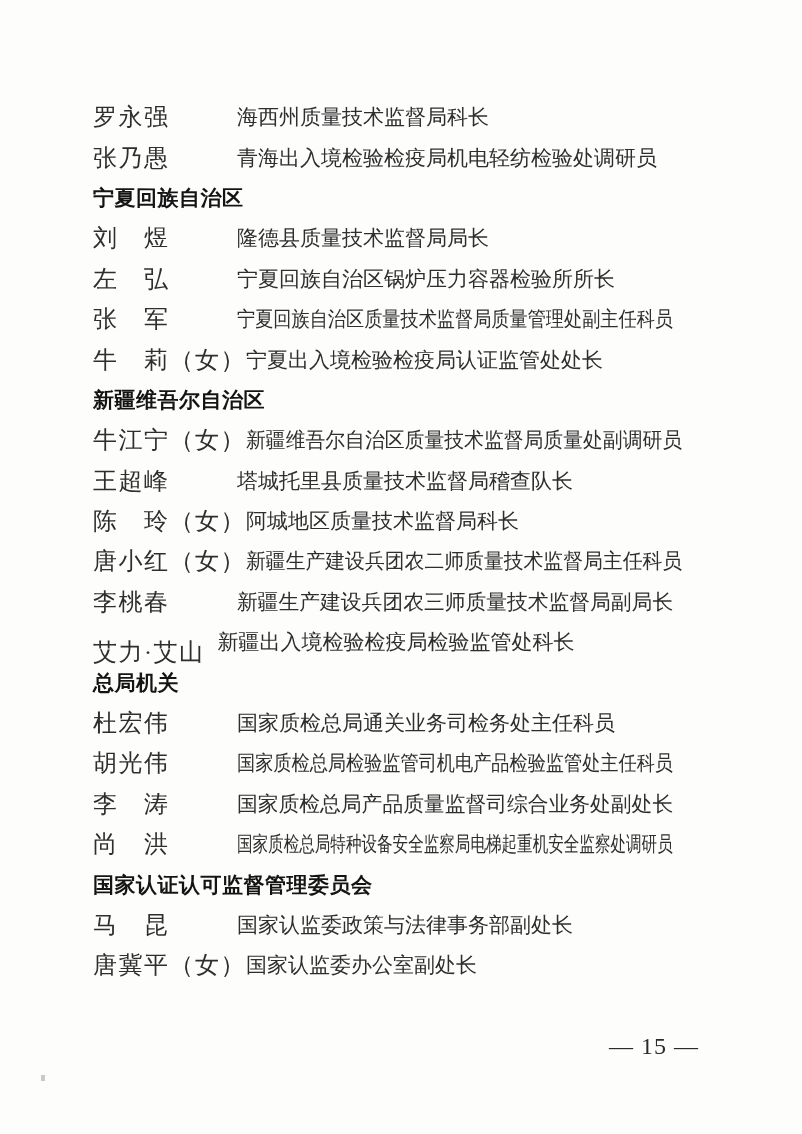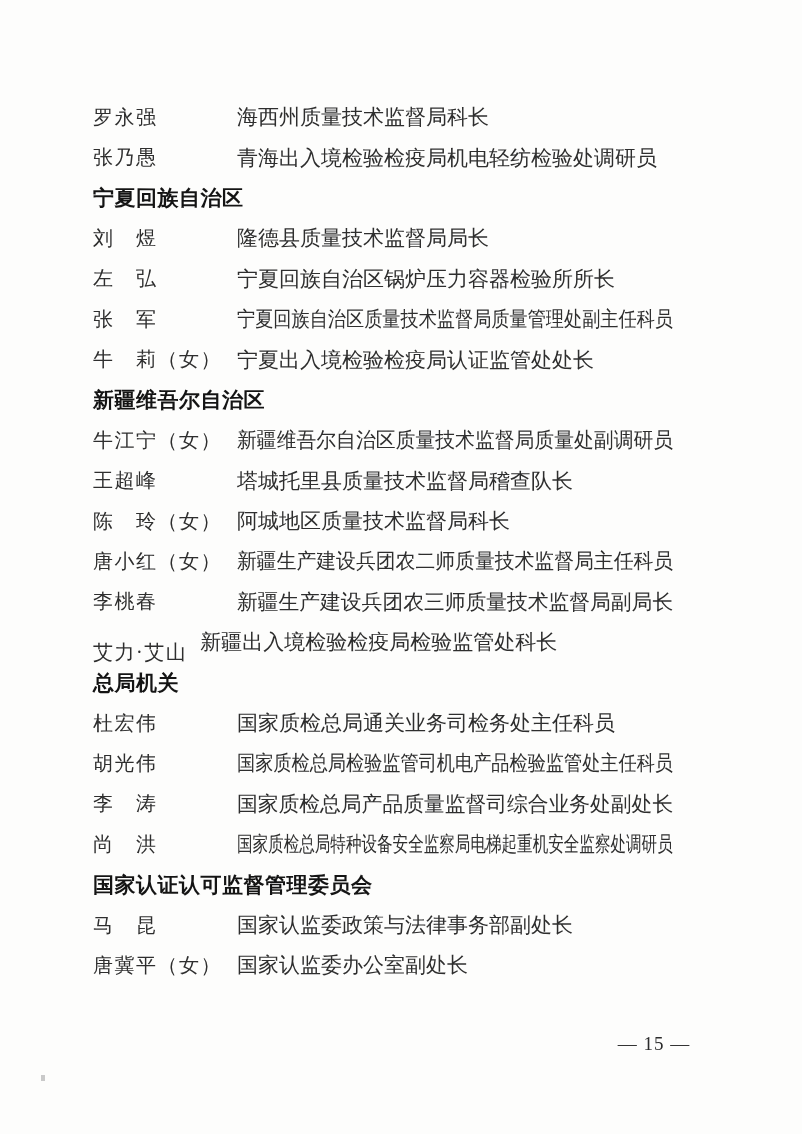--- a/index.html
+++ b/index.html
@@ -22,21 +22,21 @@
     top: 97px;
     width: 580px;
   }
   .row {
     display: flex;
     align-items: center;
     height: 40.4px;
   }
   .name {
     min-width: 144px;
-    font-size: 20px;
+    font-size: 24px;
     letter-spacing: 1.5px;
     white-space: pre;
     color: #2e2e2e;
   }
   .row.wide-name .name {
     min-width: 0;
     padding-right: 13px;
     margin-top: 20px;
   }
   .title-box {
@@ -60,21 +60,21 @@
     font-size: 21px;
     letter-spacing: 0.5px;
     color: #141414;
   }
   .page-number {
     position: absolute;
     left: 606px;
     top: 1033px;
     width: 96px;
     text-align: center;
-    font-size: 19px;
+    font-size: 24px;
     letter-spacing: 1px;
     color: #2b2b2b;
     font-family: "Liberation Serif", serif;
   }
   .speck {
     position: absolute;
     left: 41px;
     top: 1075px;
     width: 4px;
     height: 6px;

